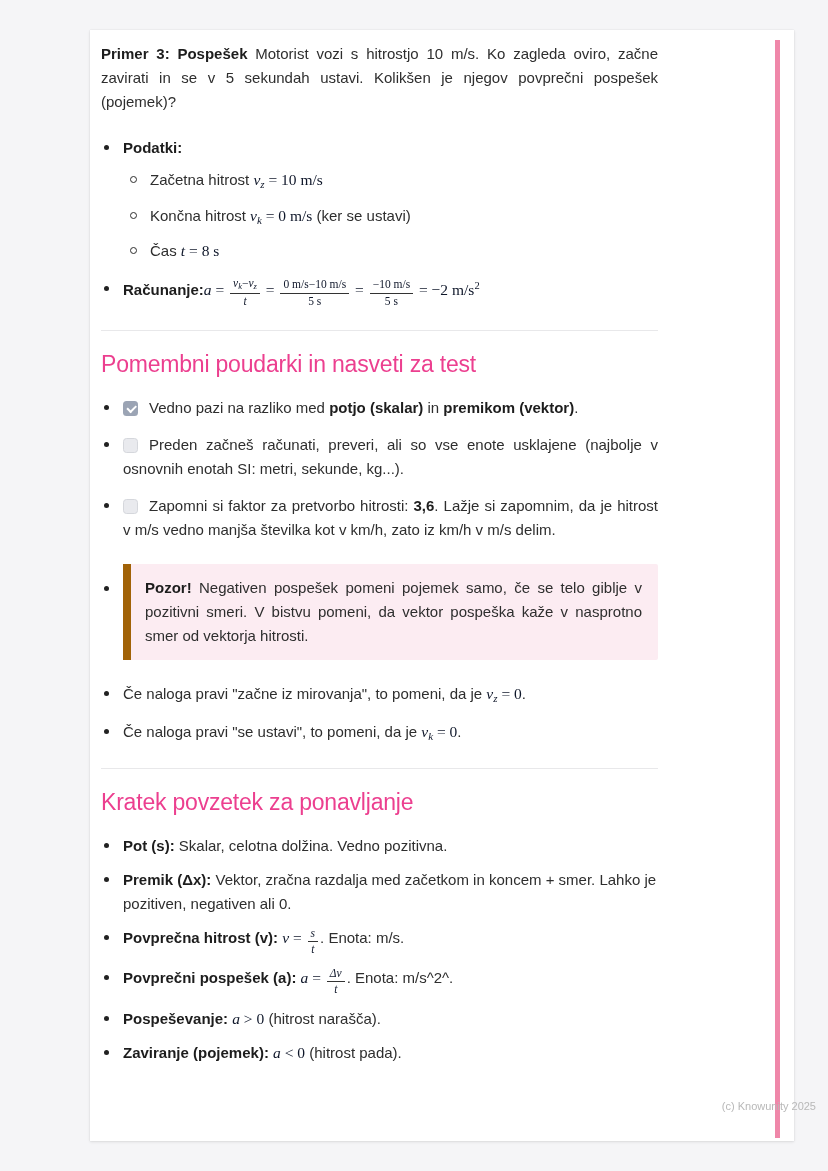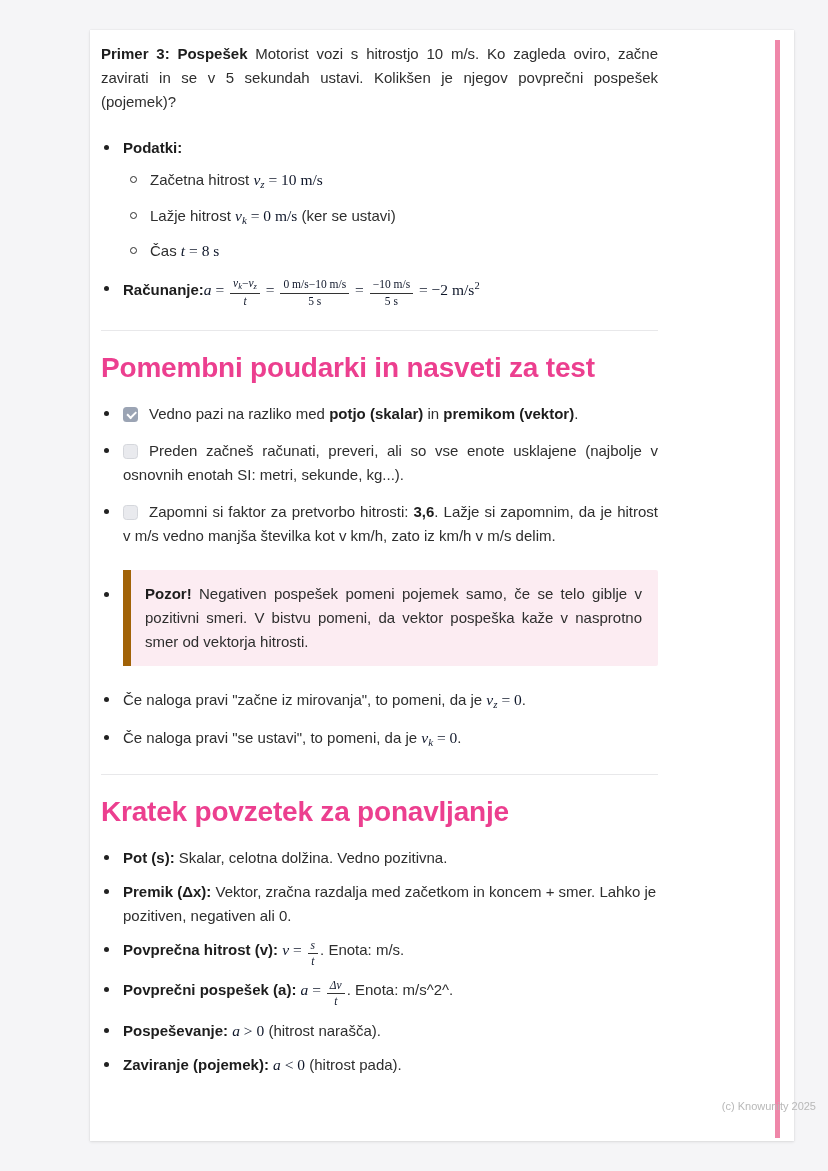--- a/index.html
+++ b/index.html
@@ -45,22 +45,22 @@
   .frac {
     display:inline-block; vertical-align:-10px; text-align:center;
     font-size:11.5px; line-height:1.15; margin:0 2px;
   }
   .frac .num { display:block; border-bottom:1px solid #333; padding:0 3px 1px 3px; }
   .frac .den { display:block; padding-top:1px; }
   .frac .msub { font-size:8.5px; vertical-align:-2px; }
 
   hr.divider { border:none; border-top:1px solid #e8e8ea; margin:22px 0 20px 0; }
   h2.pink {
-    margin:0 0 18px 0; font-size:28px; line-height:1.2;
-    font-weight:700; color:#ec3f8f; letter-spacing:-0.2px;
+    margin:0 0 18px 0; font-size:23px; line-height:1.2;
+    font-weight:400; color:#ec3f8f; letter-spacing:-0.2px;
   }
 
   .tips > li { margin-bottom:13px; }
   .cb {
     position:relative; display:inline-block; width:15px; height:15px;
     border-radius:3.5px; margin-right:11px; vertical-align:-2.5px;
   }
   .cb.on { background:#9ba4b4; }
   .cb.on::after {
     content:""; position:absolute; left:3.5px; top:3.8px;
@@ -99,21 +99,21 @@
   <div class="card">
     <div class="content">
 
       <p class="intro"><strong>Primer 3: Pospešek</strong><span> Motorist vozi s hitrostjo 10 m/s. Ko zagleda oviro, začne zavirati in se v 5 sekundah ustavi. Kolikšen je njegov povprečni pospešek (pojemek)?</span></p>
 
       <ul class="l1">
         <li>
           <strong>Podatki:</strong>
           <ul class="l2">
             <li><span>Začetna hitrost </span><span class="math"><span class="mvar">v</span><span class="msub">z</span><span> = 10 m/s</span></span><span></span></li>
-            <li><span>Lažje hitrost </span><span class="math"><span class="mvar">v</span><span class="msub">k</span><span> = 0 m/s</span></span><span> (ker se ustavi)</span></li>
+            <li><span>Končna hitrost </span><span class="math"><span class="mvar">v</span><span class="msub">k</span><span> = 0 m/s</span></span><span> (ker se ustavi)</span></li>
             <li><span>Čas </span><span class="math"><span class="mvar">t</span><span class="msub"></span><span> = 8 s</span></span><span></span></li>
           </ul>
         </li>
 
         <li><strong>Računanje:</strong><span class="math"><span class="mvar">a</span><span> = </span><span class="frac"><span class="num"><span class="mvar">v</span><span class="msub">k</span><span>−</span><span class="mvar">v</span><span class="msub">z</span></span><span class="den mvar">t</span></span><span> = </span><span class="frac"><span class="num">0 m/s−10 m/s</span><span class="den">5 s</span></span><span> = </span><span class="frac"><span class="num">−10 m/s</span><span class="den">5 s</span></span><span> = −2 m/s</span><span class="sup">2</span></span></li>
 
       </ul>
 
       <hr class="divider">
 

